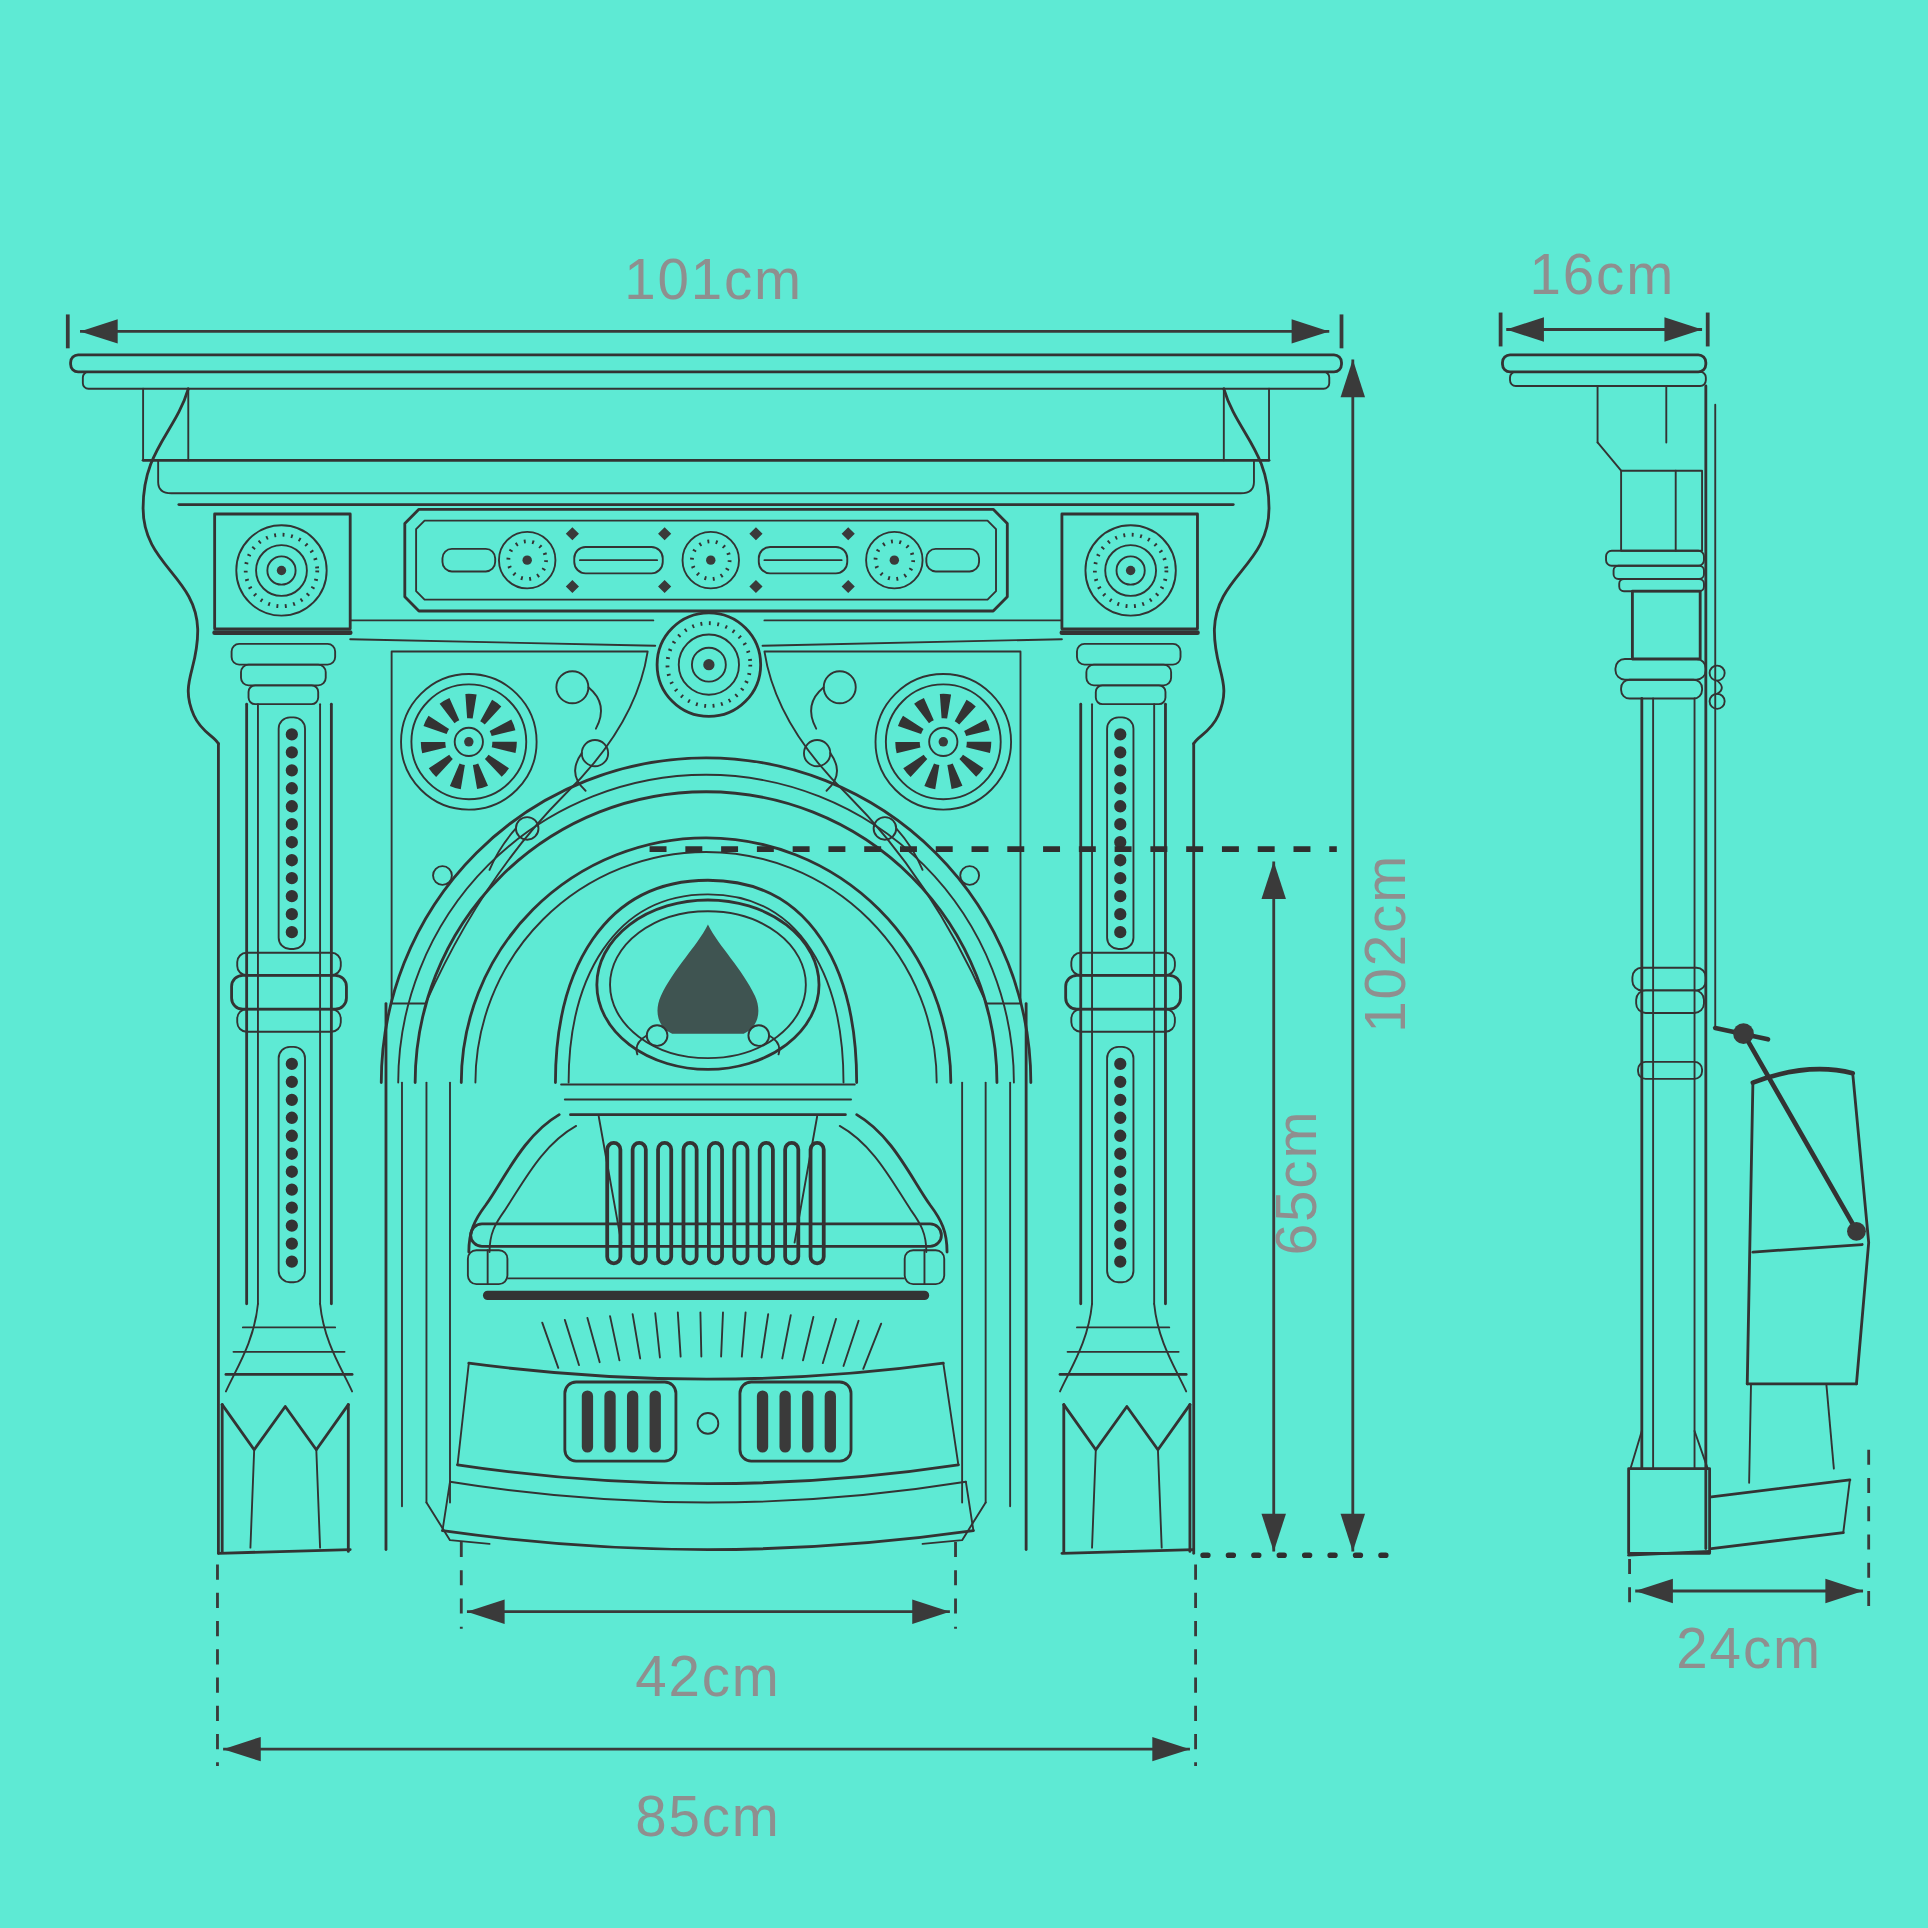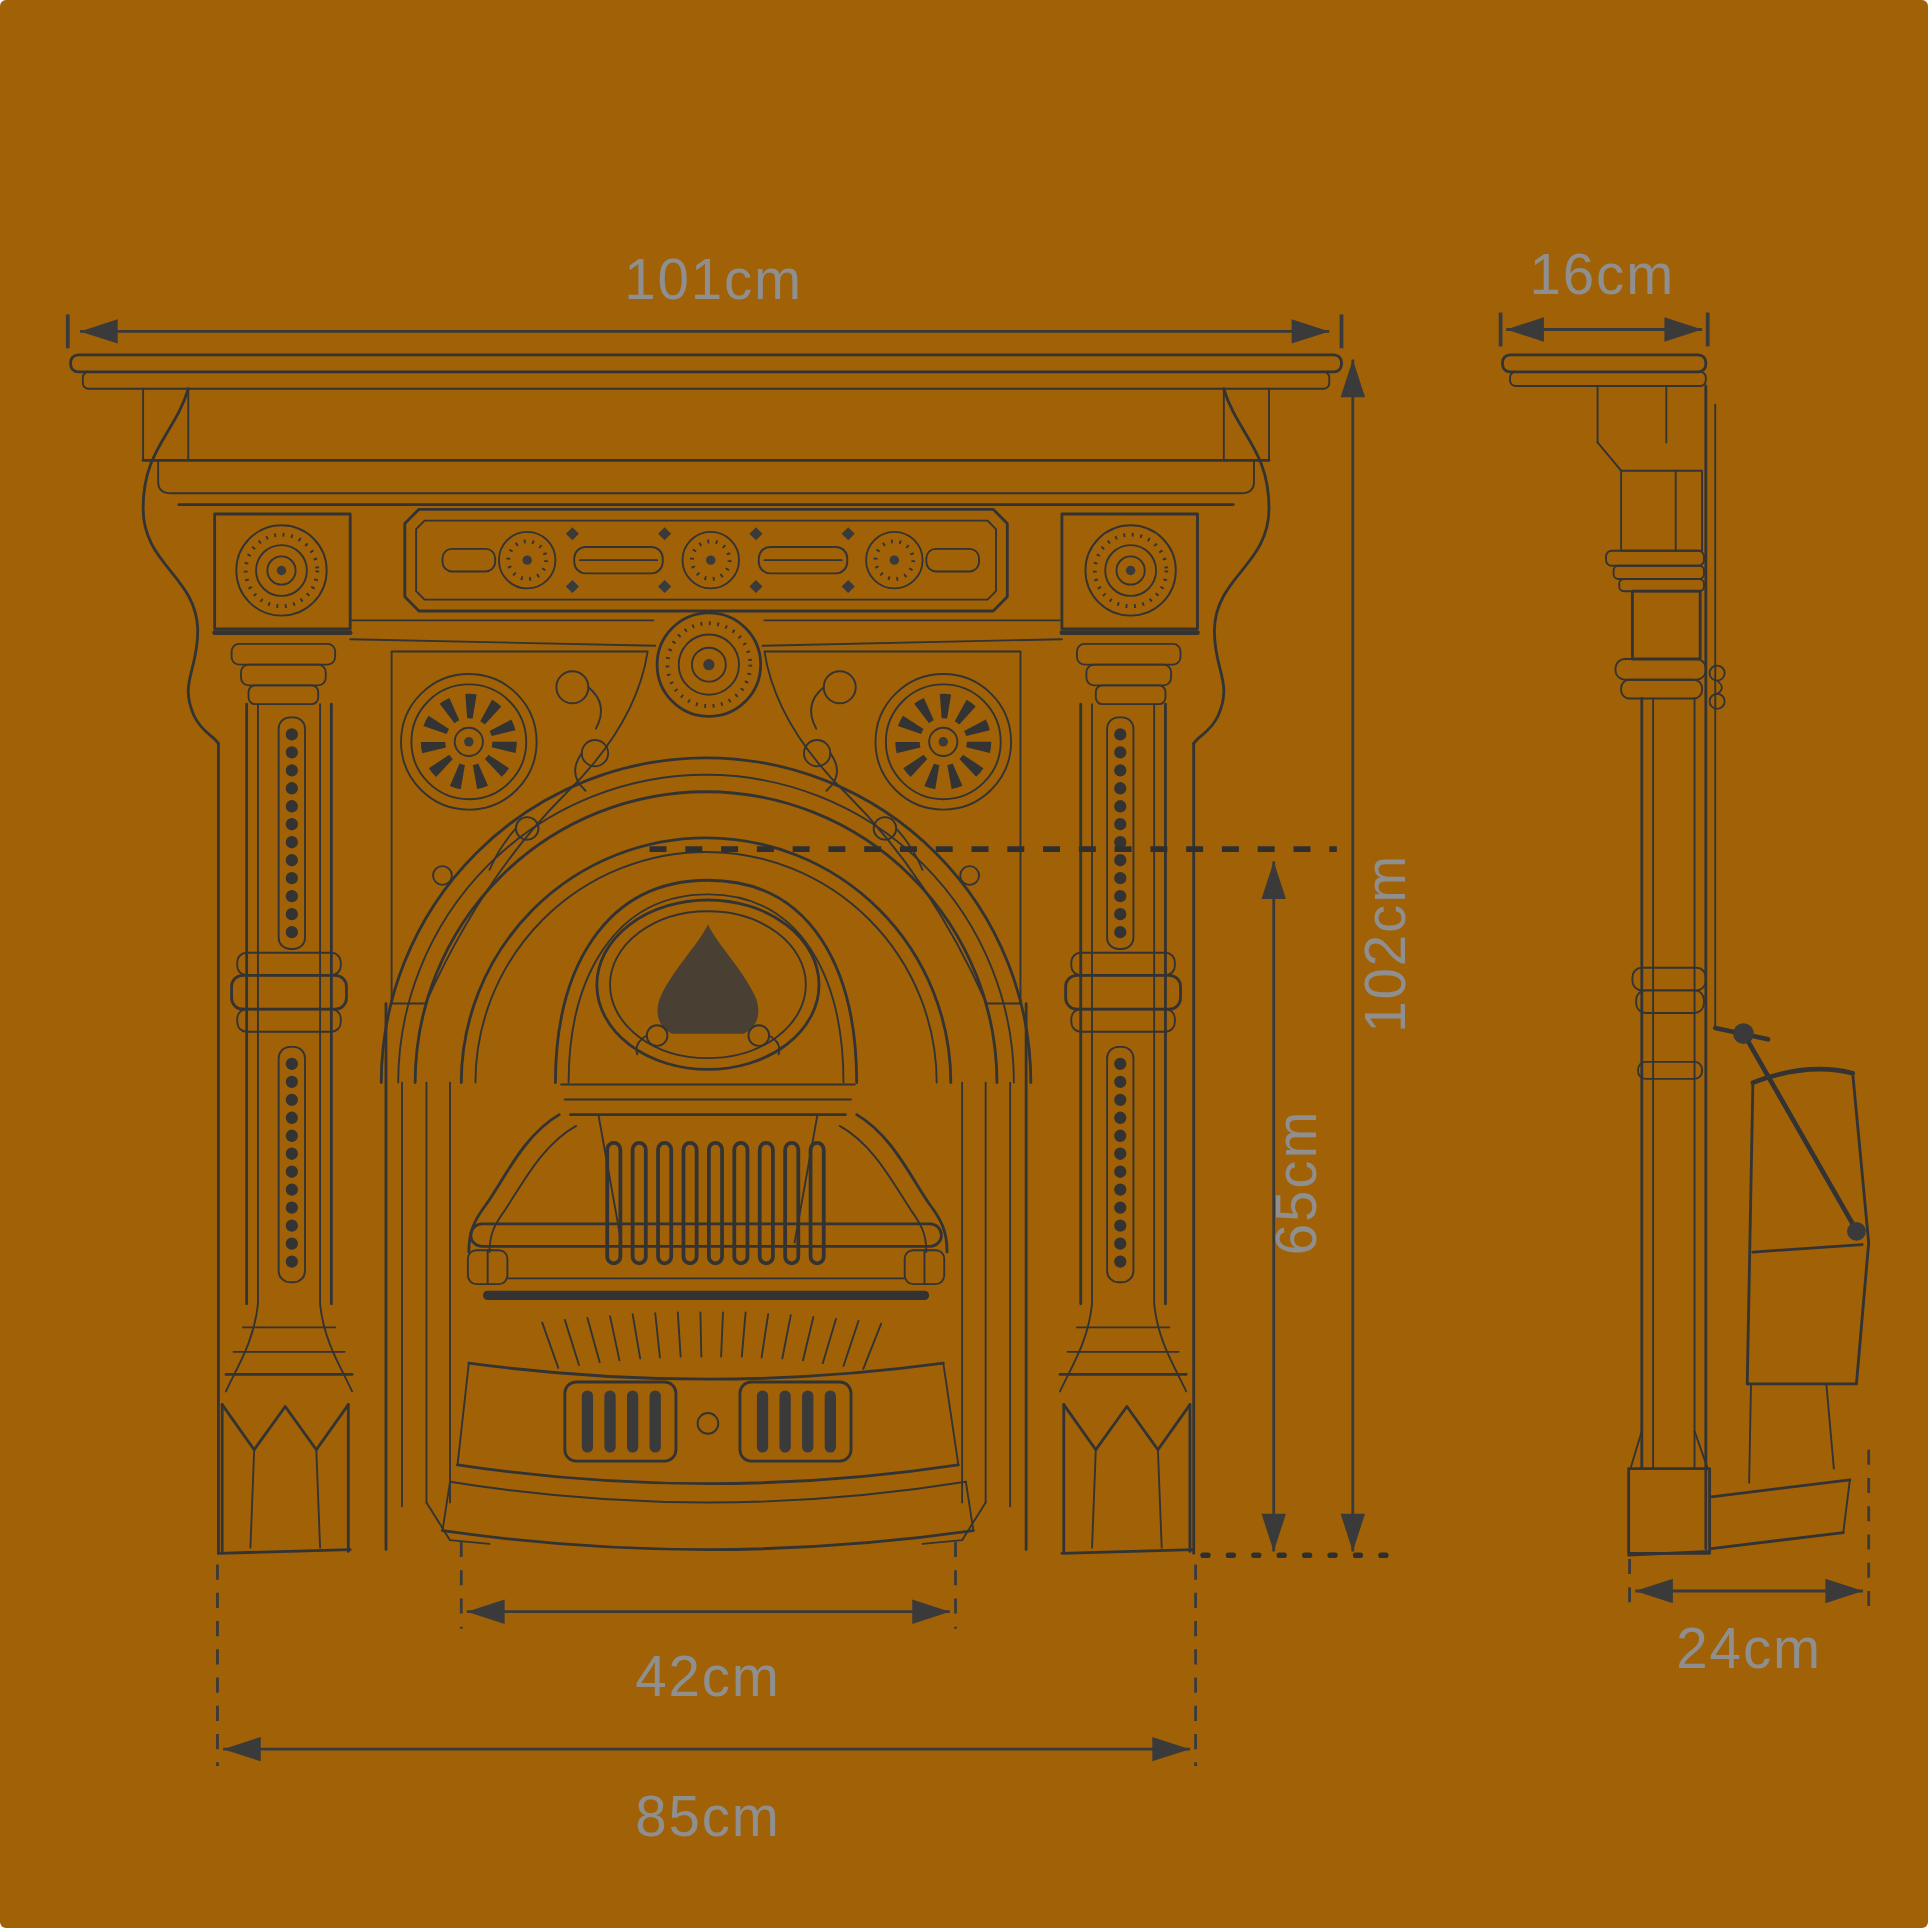--- a/index.html
+++ b/index.html
@@ -1,16 +1,16 @@
 <!DOCTYPE html>
 <html style="font-size:15px"><head>
 <meta charset="utf-8">
 <style>
   html,body{margin:0;padding:0;background:#fff;}
-  .canvas{position:relative;width:100vmin;max-width:1928px;aspect-ratio:1/1;margin:0 auto;background:#a16207;border-radius:6px;}
+  .canvas{position:relative;width:100vmin;max-width:1928px;aspect-ratio:1/1;margin:0 auto;background:#5eead4;}
   svg{display:block;width:100%;height:100%;}
   
   .ln{stroke:#333;fill:none;stroke-width:3;stroke-linecap:round;stroke-linejoin:round;}
   .ln2{stroke:#333;fill:none;stroke-width:2;stroke-linecap:round;stroke-linejoin:round;}
   .hv{stroke:#333;fill:none;stroke-width:5;stroke-linecap:round;stroke-linejoin:round;}
   .bar{stroke:#333;fill:none;stroke-width:4;stroke-linecap:round;stroke-linejoin:round;}
   .dots{stroke:#333;fill:none;stroke-width:13;stroke-linecap:round;stroke-dasharray:0.1 19;}
   .dotring{stroke:#333;fill:none;stroke-width:4;stroke-dasharray:2 7;}
   .petals{stroke:#333;fill:none;stroke-width:26;stroke-dasharray:9 13;}
   .dim{stroke:#3a3a3a;fill:none;stroke-width:3;}

